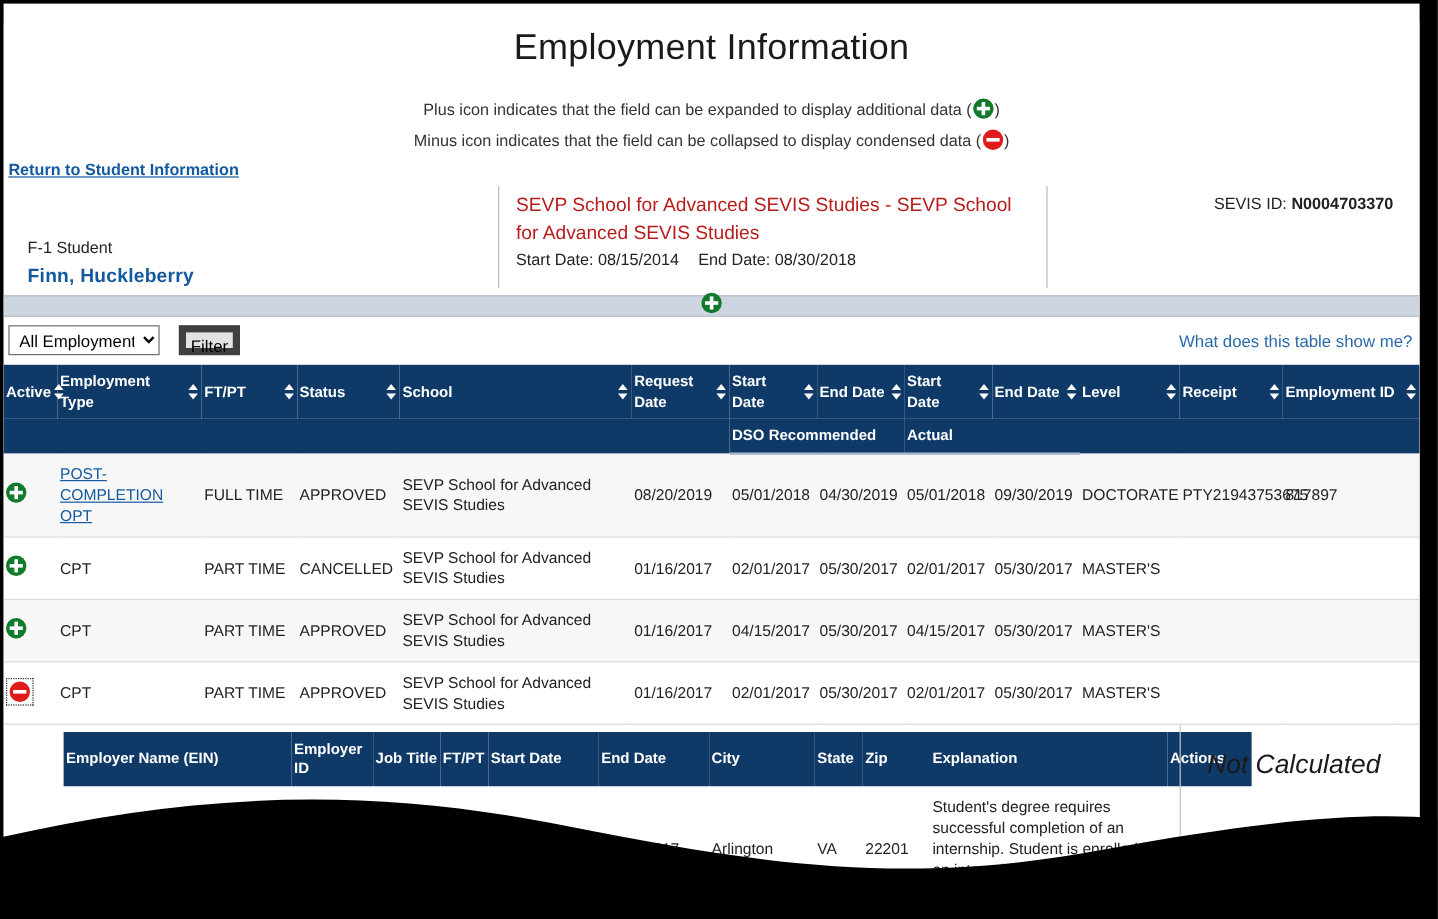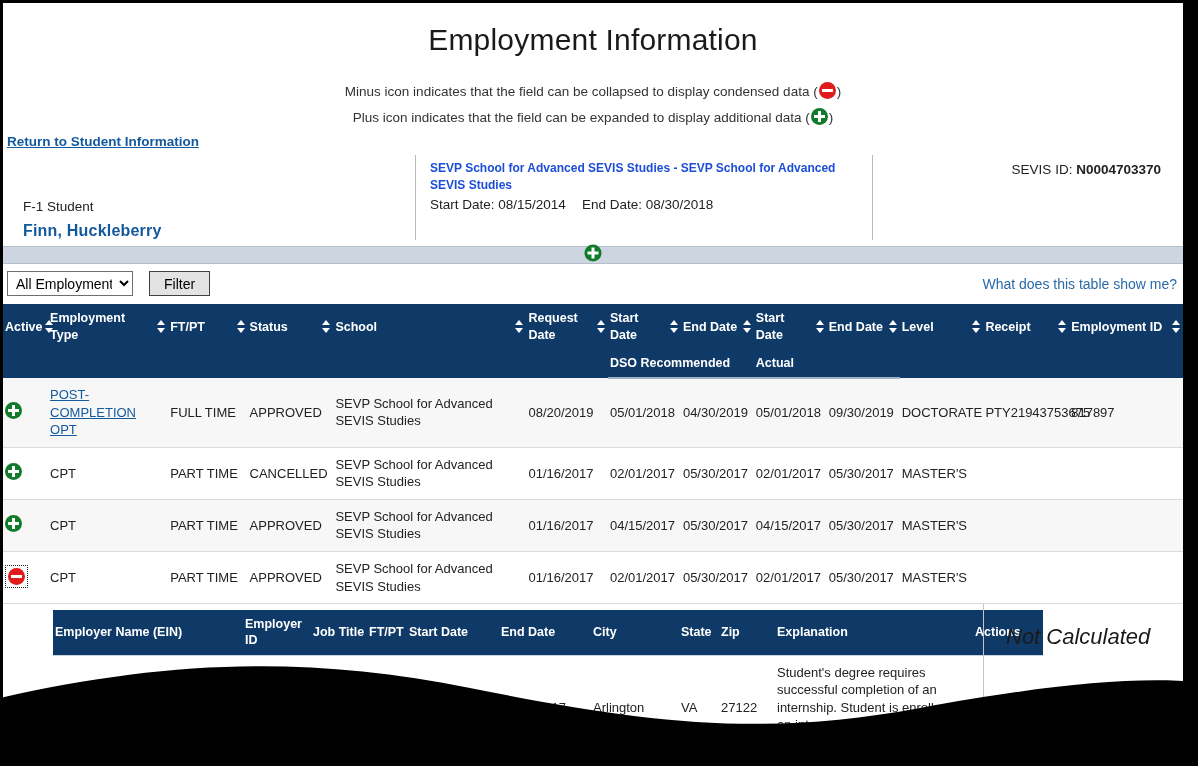--- a/index.html
+++ b/index.html
@@ -94,21 +94,21 @@
     border-right: 1px solid #b9b9b9;
     padding: 5px 12px 0 14px;
   }
   .sb-right { width: 310px; padding: 5px 22px 0 0; text-align: right; }
   .sb-label { font-size: 13.5px; color: #222; line-height: 1.55; }
   .sb-name {
     font-size: 16px; font-weight: bold; color: #13599e;
     margin-top: 5px; letter-spacing: .2px;
   }
   .sb-school {
-    font-size: 12px; font-weight: bold; color: #1d4ed8; line-height: 1.45;
+    font-size: 16px; font-weight: normal; color: #b91c1c; line-height: 1.45;
   }
   .sb-dates { font-size: 13.5px; color: #222; margin-top: 3px; }
   .sb-dates .gap { display: inline-block; width: 16px; }
   .sb-strong { font-weight: bold; }
 
   
   .expand-strip {
     background: #ccd5e0;
     height: 18px;
     position: relative;
@@ -134,22 +134,22 @@
     border: 1px solid #6e6e6e;
     background: #fff;
     height: 25px;
     width: 126px;
     border-radius: 0;
   }
   button.filter-btn {
     font-family: "Liberation Sans", sans-serif;
     font-size: 14px;
     margin-left: 16px;
-    padding: 3px 14px;
-    border: 1px solid #404040;
+    padding: 3px 4px;
+    border: 6px solid #404040;
     background: #e3e3e3;
     height: 25px;
     cursor: pointer;
     border-radius: 0;
   }
   .table-help {
     position: absolute; right: 6px; top: 12px;
     color: #2a6aa8; font-size: 14px; cursor: pointer;
   }
 
@@ -259,24 +259,24 @@
 <body>
 
 <div id="frame">
   <div id="page">
 
     
     <h1 class="page-title">Employment Information</h1>
 
     
     <div class="legend-line">
-      <span>Minus icon indicates that the field can be collapsed to display condensed data (</span><span class="ic minus-ic"></span><span>)</span>
+      <span>Plus icon indicates that the field can be expanded to display additional data (</span><span class="ic plus-ic"></span><span>)</span>
     </div>
     <div class="legend-line">
-      <span>Plus icon indicates that the field can be expanded to display additional data (</span><span class="ic plus-ic"></span><span>)</span>
+      <span>Minus icon indicates that the field can be collapsed to display condensed data (</span><span class="ic minus-ic"></span><span>)</span>
     </div>
 
     
     <a class="return-link">Return to Student Information</a>
 
     
     <div class="student-bar">
       <div class="sb-left">
         <div class="sb-label">F-1 Student</div>
         <div class="sb-name">Finn, Huckleberry</div>
@@ -512,21 +512,21 @@
                     <tbody>
                       <tr>
                         <td>SEVP Applied Labs</td>
                         <td></td>
                         <td></td>
                         <td>PT</td>
                         <td>02/01/2017</td>
                         <td>05/30/2017</td>
                         <td>Arlington</td>
                         <td>VA</td>
-                        <td>27122</td>
+                        <td>22201</td>
                         <td>Student's degree requires successful completion of an internship. Student is enrolled in an internship class to fulfill this requirement.</td>
                         <td></td>
                       </tr>
                     </tbody>
                   </table>
                 </div>
                 <div class="detail-right">
                   <div class="not-calc">Not Calculated</div>
                 </div>
               </div>

